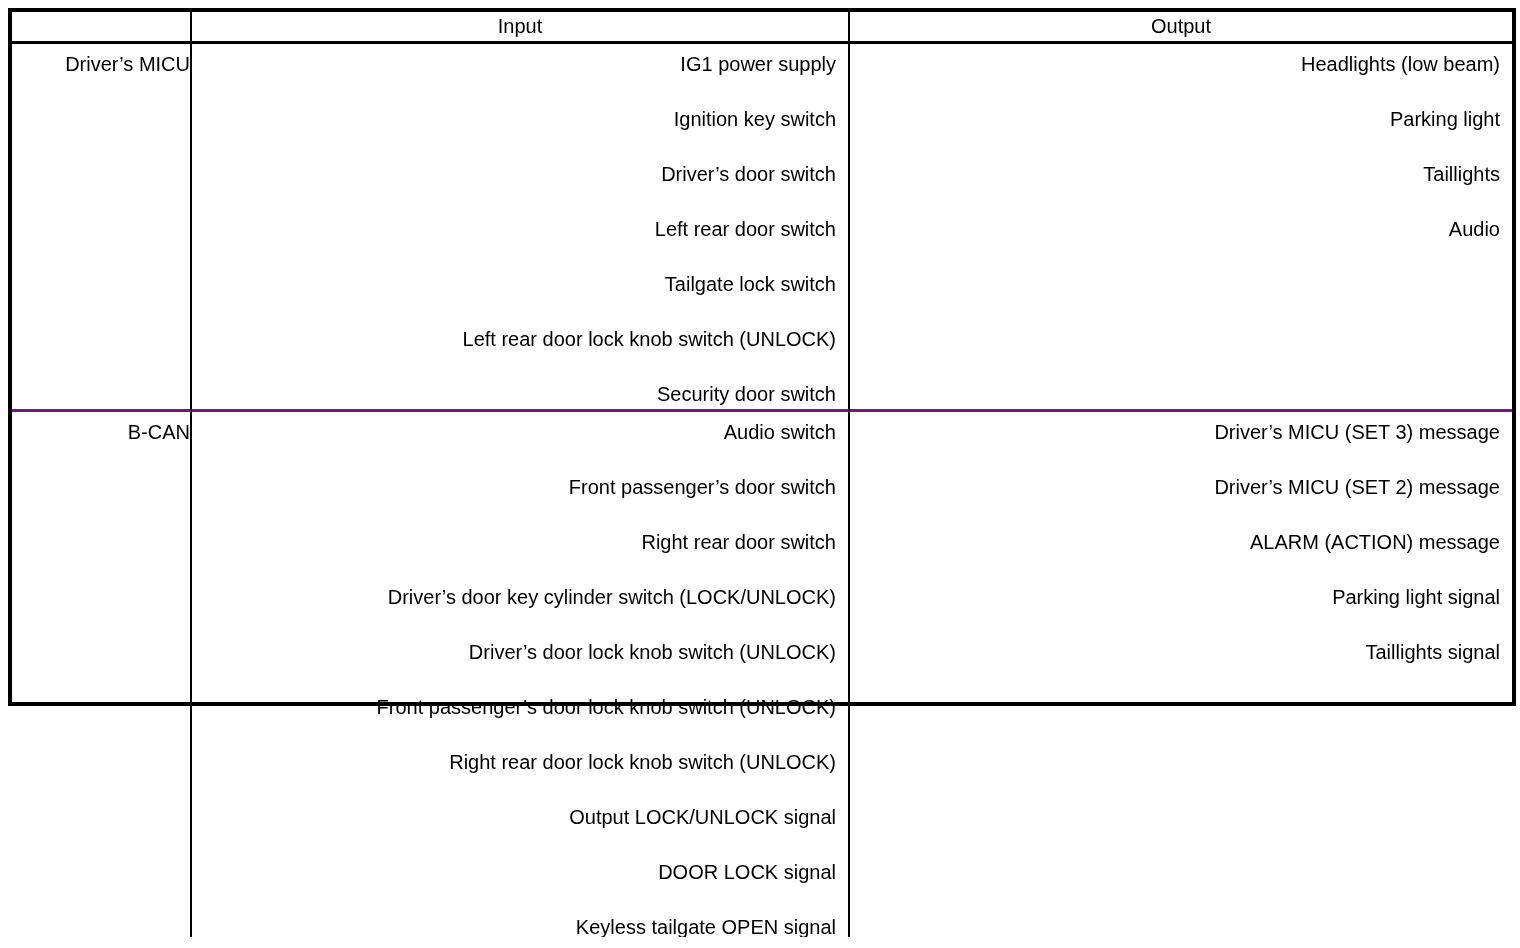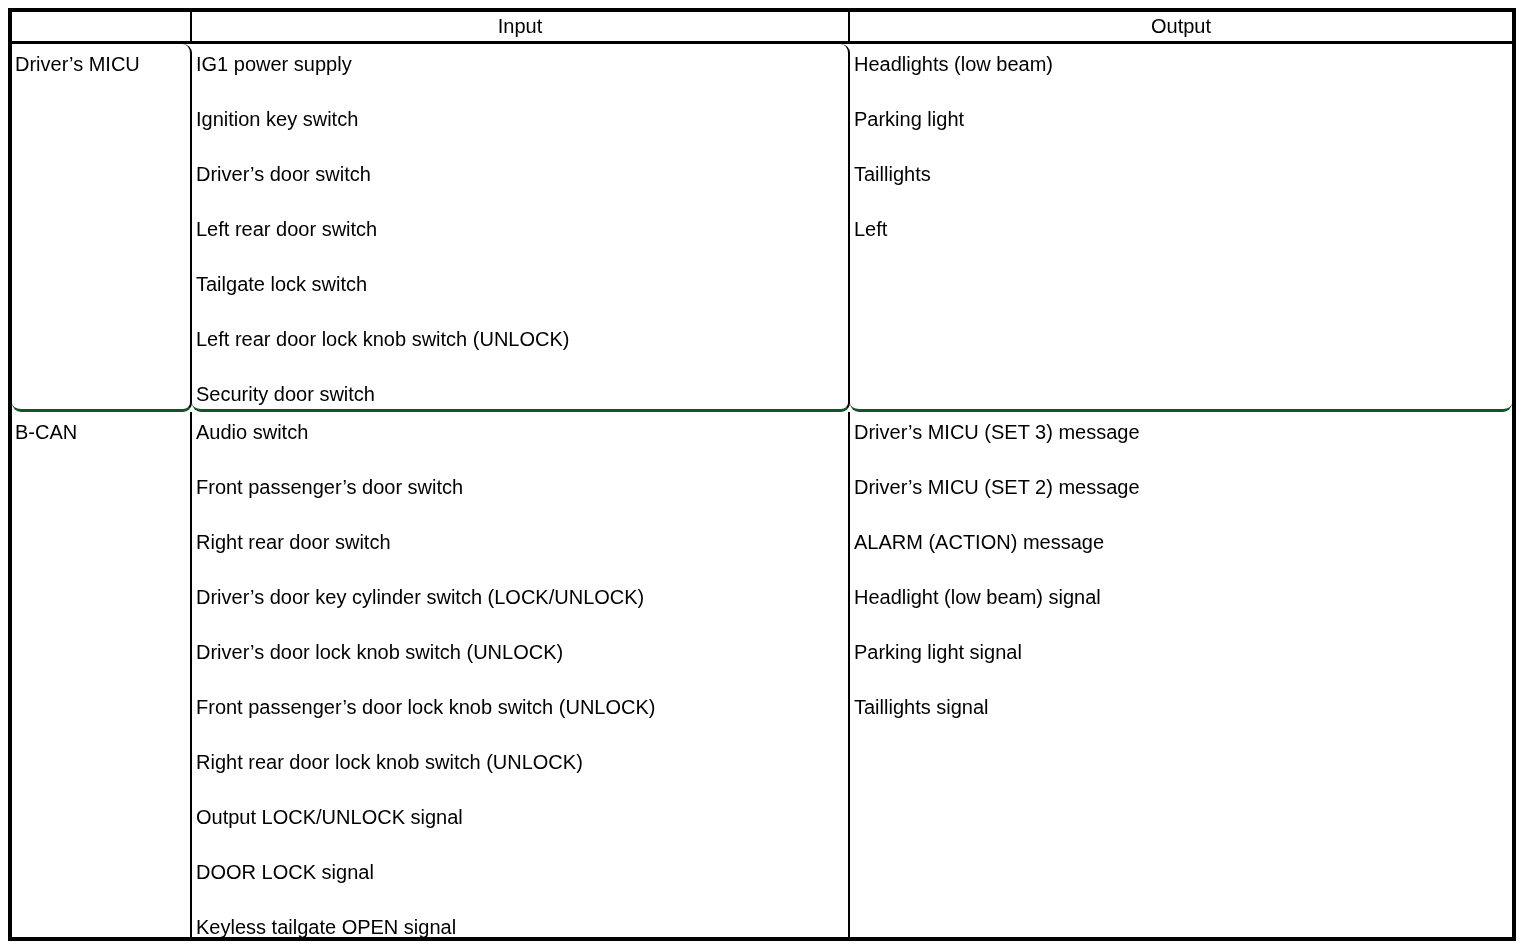--- a/index.html
+++ b/index.html
@@ -6,40 +6,41 @@
   html, body {
     width: 1520px; height: 948px;
     background: #ffffff;
     font-family: "Liberation Sans", sans-serif;
     color: #000000;
     overflow: hidden;
   }
   .io-table {
     position: absolute;
     left: 8px; top: 8px;
-    width: 1508px; height: 933px;
+    width: 1508px; height: 698px;
     border: 4px solid #000000;
     background: #ffffff;
     display: grid;
     grid-template-columns: 180px 658px 662px;
     grid-template-rows: 32px 368px 525px;
+    text-align: right;
   }
   .cell {
     overflow: hidden;
     font-size: 20px;
     line-height: 23px;
   }
   .col-a, .col-b { border-right: 2px solid #000000; }
   .head { 
     border-bottom: 3px solid #000000;
     display: flex; align-items: center; justify-content: center;
     font-size: 20px;
   }
   .head.col-a { justify-content: flex-start; }
-  .mid { border-bottom: 3px solid #14532d; border-radius: 9px; }
+  .mid { border-bottom: 3px solid #701a75; }
   .label-cell { padding: 9px 0 0 3px; }
   .list-cell { padding: 6px 12px 0 4px; }
   .item { height: 55px; padding-top: 3px; white-space: nowrap; }
 </style>
 </head>
 <body>
 
 <div class="io-table">
 
   <div class="cell head col-a"></div>
@@ -53,38 +54,37 @@
     <div class="item">Driver’s door switch</div>
     <div class="item">Left rear door switch</div>
     <div class="item">Tailgate lock switch</div>
     <div class="item">Left rear door lock knob switch (UNLOCK)</div>
     <div class="item">Security door switch</div>
   </div>
   <div class="cell mid list-cell">
     <div class="item">Headlights (low beam)</div>
     <div class="item">Parking light</div>
     <div class="item">Taillights</div>
-    <div class="item">Left</div>
+    <div class="item">Audio</div>
   </div>
 
   <div class="cell col-a label-cell">B-CAN</div>
   <div class="cell col-b list-cell">
     <div class="item">Audio switch</div>
     <div class="item">Front passenger’s door switch</div>
     <div class="item">Right rear door switch</div>
     <div class="item">Driver’s door key cylinder switch (LOCK/UNLOCK)</div>
     <div class="item">Driver’s door lock knob switch (UNLOCK)</div>
     <div class="item">Front passenger’s door lock knob switch (UNLOCK)</div>
     <div class="item">Right rear door lock knob switch (UNLOCK)</div>
     <div class="item">Output LOCK/UNLOCK signal</div>
     <div class="item">DOOR LOCK signal</div>
     <div class="item">Keyless tailgate OPEN signal</div>
   </div>
   <div class="cell list-cell">
     <div class="item">Driver’s MICU (SET 3) message</div>
     <div class="item">Driver’s MICU (SET 2) message</div>
     <div class="item">ALARM (ACTION) message</div>
-    <div class="item">Headlight (low beam) signal</div>
     <div class="item">Parking light signal</div>
     <div class="item">Taillights signal</div>
   </div>
 
 </div>
 
 </body></html>

